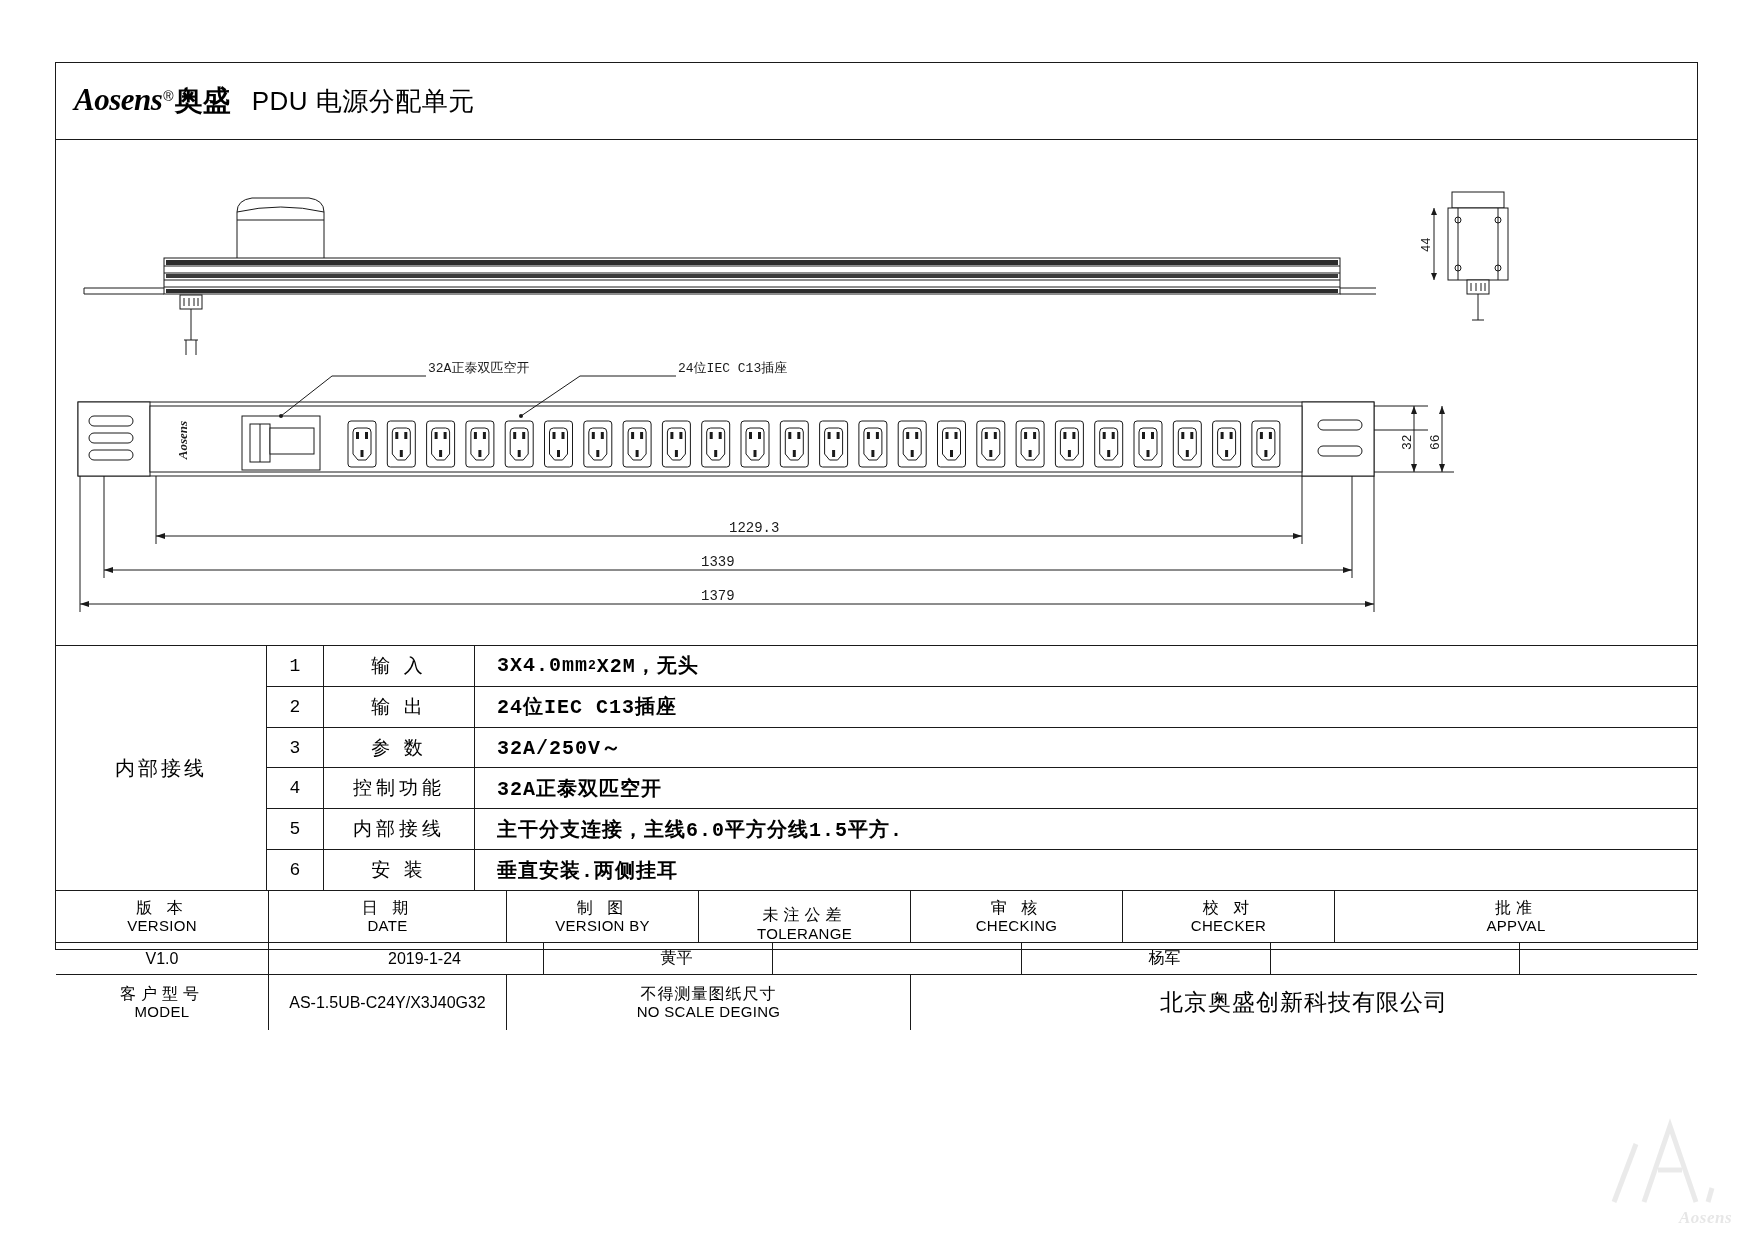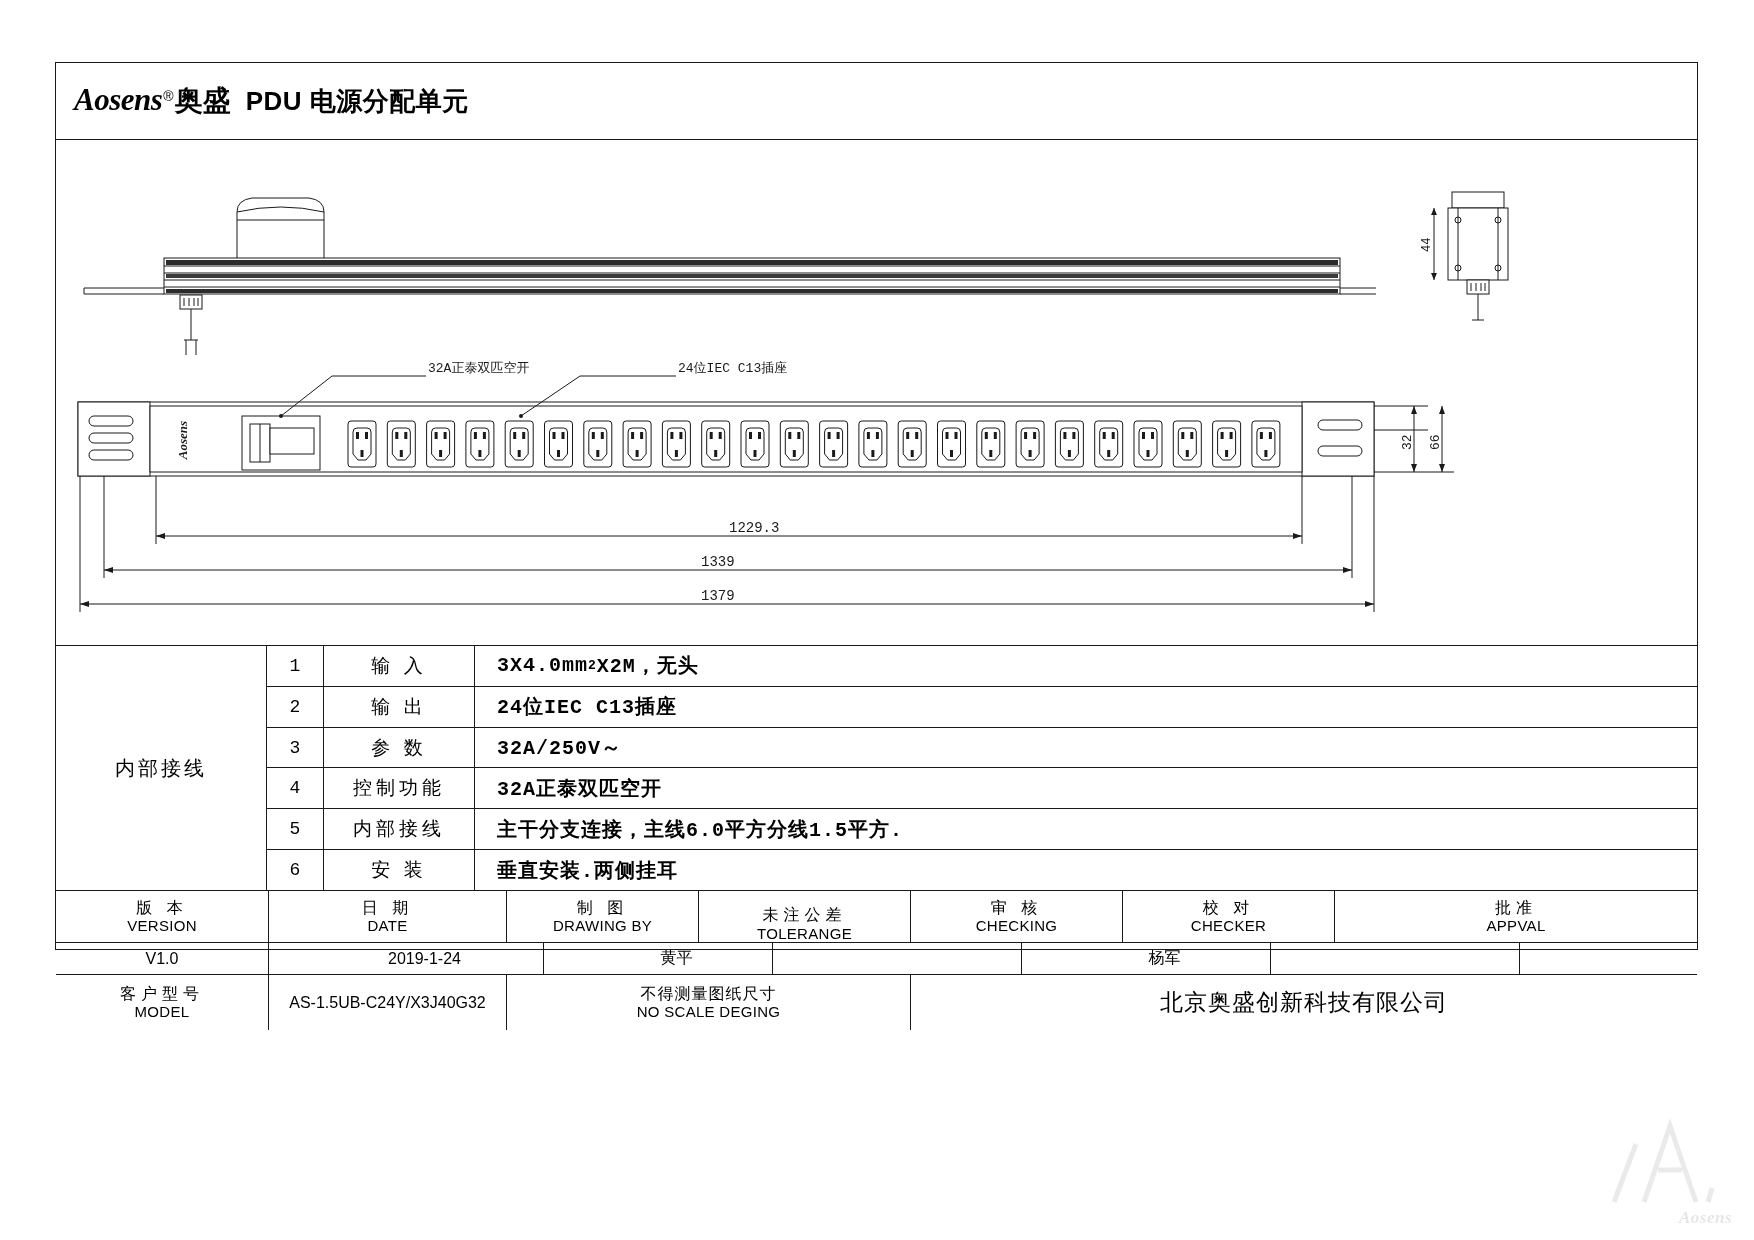--- a/index.html
+++ b/index.html
@@ -61,23 +61,22 @@
   }
   .brand-cn {
     font-size: 28px;
     font-weight: bold;
     color: #000;
     margin-left: 1px;
   }
   .brand-rest {
     font-size: 26px;
     color: #000;
-    margin-left: 15px;
+    margin-left: 21px;
     letter-spacing: 0.5px;
-    font-weight: bold;
   }
 
   
   #drawing-area {
     position: absolute;
     left: 0;
     top: 77px;
     width: 100%;
     height: 506px;
     border-bottom: 1.5px solid #1a1a1a;
@@ -526,21 +525,21 @@
       <div class="sig-cell c1">
         <span class="sig-cn">版 本</span>
         <span class="sig-en">VERSION</span>
       </div>
       <div class="sig-cell c2">
         <span class="sig-cn">日 期</span>
         <span class="sig-en">DATE</span>
       </div>
       <div class="sig-cell c3">
         <span class="sig-cn">制 图</span>
-        <span class="sig-en">DRAWING BY</span>
+        <span class="sig-en">VERSION BY</span>
       </div>
       <div class="sig-cell c4">
         <span class="sig-cn">未注公差</span>
         <span class="sig-en">TOLERANGE</span>
       </div>
       <div class="sig-cell c5">
         <span class="sig-cn">审 核</span>
         <span class="sig-en">CHECKING</span>
       </div>
       <div class="sig-cell c6">

